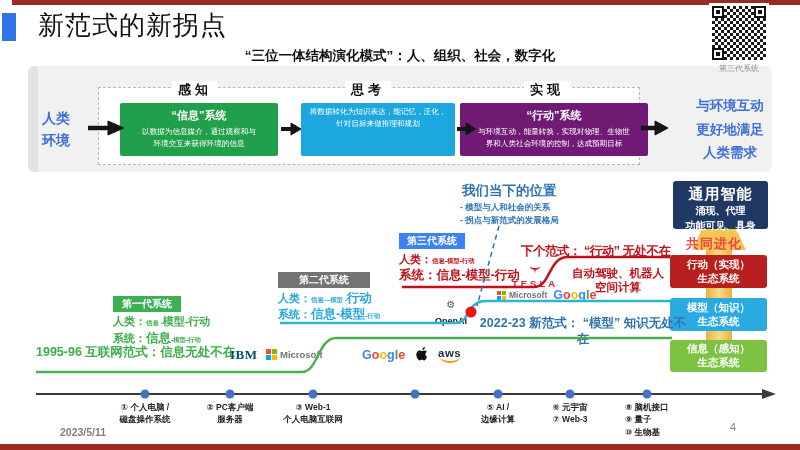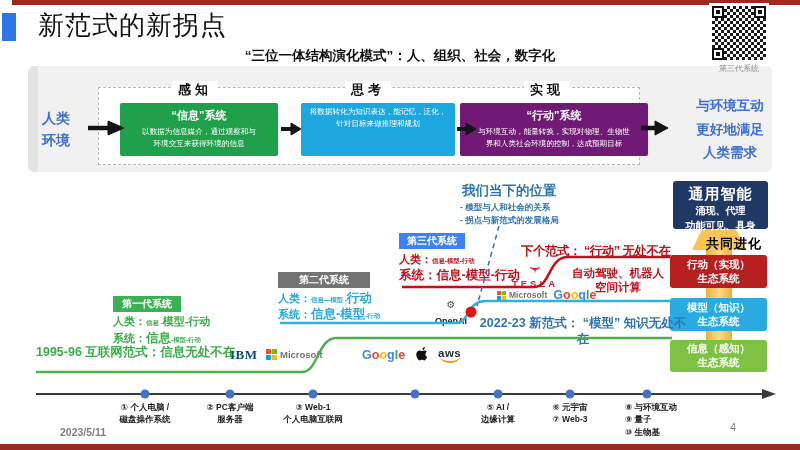--- a/index.html
+++ b/index.html
@@ -37,21 +37,21 @@
   .outcome{left:664px;top:94px;width:132px;text-align:center;font-size:13.5px;font-weight:bold;color:#3e6fd6;line-height:1.75}
 
   
   .pos-title{left:462px;top:182px;font-size:13.5px;font-weight:bold;color:#2e74b5}
   .pos-bullets{left:460px;top:201px;font-size:8.5px;color:#2e74b5;line-height:1.5;font-weight:bold}
 
   
   .agi-box{left:673px;top:181px;width:95px;height:48px;background:#1f3864;border-radius:3px;color:#fff;text-align:center}
   .agi-title{margin-top:4px;font-size:15px;font-weight:bold;letter-spacing:1px}
   .agi-sub{font-size:10px;line-height:1.45;font-weight:bold}
-  .coevolution{left:706px;top:235px;font-size:13px;font-weight:bold;color:#000000;letter-spacing:1px;z-index:2}
+  .coevolution{left:686px;top:235px;font-size:13px;font-weight:bold;color:#ef4444;letter-spacing:1px;z-index:2}
   .eco-box{left:670px;width:97px;border-radius:3px;color:#fff;font-weight:bold;font-size:10.5px;line-height:1.3;display:flex;align-items:center;justify-content:center;text-align:center}
   .eco-action{top:255px;height:33px;background:#b7201e}
   .eco-model{top:298px;height:33px;background:#29abe2}
   .eco-info{top:340px;height:32px;background:#7dc242}
 
   
   .gen-tag{height:16px;line-height:16px;text-align:center;color:#fff;font-weight:bold;font-size:10px}
   .g1{color:#3bae49}.g2{color:#29a8dc}.g3{color:#c1121c}
   .gen-line{display:flex;align-items:baseline;font-weight:bold}
   .lbl{font-size:11px}.big{font-size:12.5px}.sm{font-size:6.4px;font-weight:bold}
@@ -260,21 +260,21 @@
   <div class="abs tl-item tl-1 pre">① 个人电脑 /
 磁盘操作系统</div>
   <div class="abs tl-item tl-2 pre">② PC客户端
 服务器</div>
   <div class="abs tl-item tl-3 pre">③ Web-1
 个人电脑互联网</div>
   <div class="abs tl-item tl-5 pre">⑤ AI /
 边缘计算</div>
   <div class="abs tl-item tl-6 pre">⑥ 元宇宙
 ⑦ Web-3</div>
-  <div class="abs tl-item tl-7 pre">⑧ 与环境互动
+  <div class="abs tl-item tl-7 pre">⑧ 脑机接口
 ⑨ 量子
 ⑩ 生物基</div>
 
   <div class="abs footer-date">2023/5/11</div>
   <div class="abs page-num">4</div>
 
   <svg class="svg-over" width="800" height="450">
 
     <g stroke="#151515" fill="#151515">
       <line x1="88" y1="128" x2="108" y2="128" stroke-width="4.5"></line>

